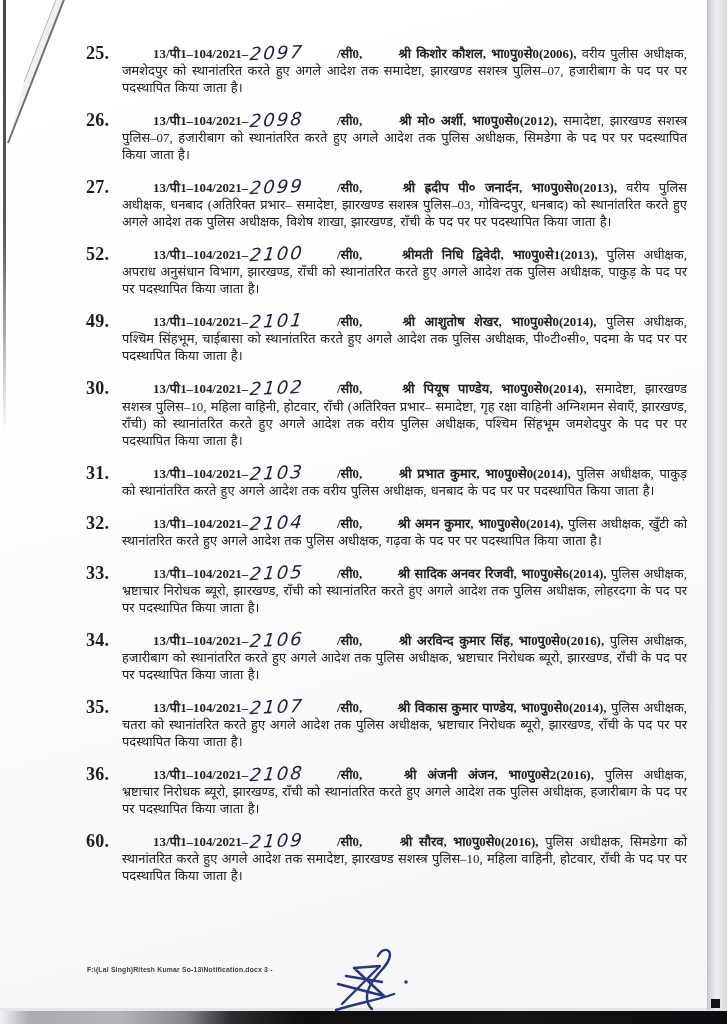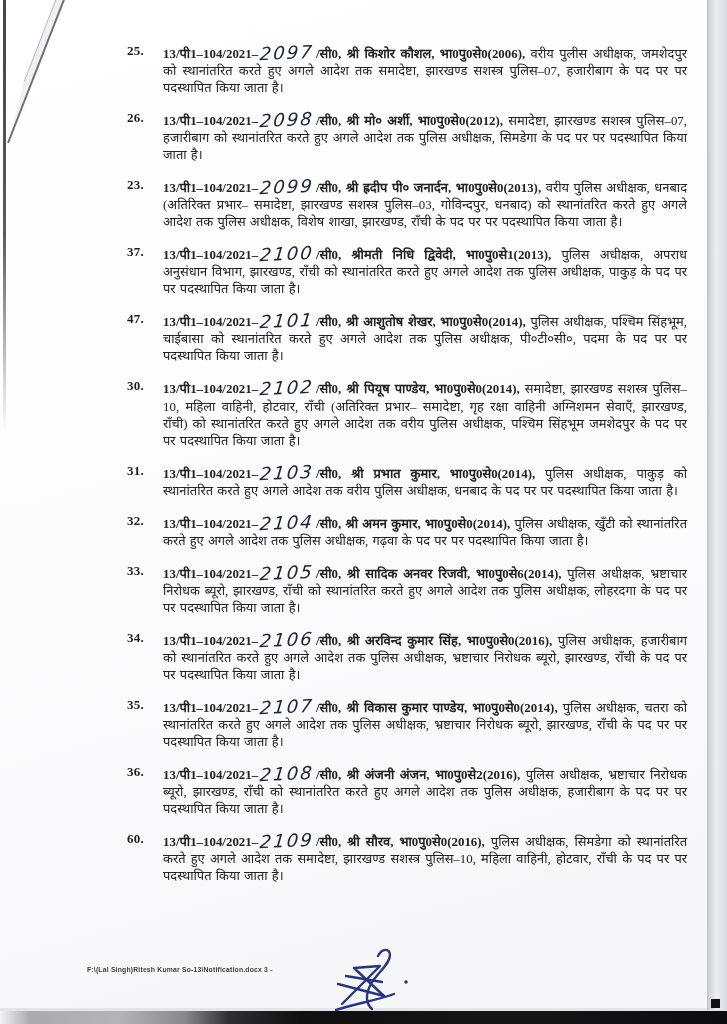--- a/index.html
+++ b/index.html
@@ -28,27 +28,27 @@
     position:absolute;left:3px;top:0;width:3px;height:430px;
     background:linear-gradient(#454548 0%,#5c5c60 55%,rgba(120,120,124,0) 100%);
   }
   .fold-svg{position:absolute;left:0;top:0;}
   .content{
     position:absolute;left:0;top:0;width:707px;box-sizing:border-box;
     padding:43px 20px 0 86px;
   }
   .entry{display:flex;margin-bottom:13px;color:#1e1e20;}
   .entry .num{
-    flex:none;width:36px;font-weight:700;font-size:13px;letter-spacing:.3px;margin-left:41px;
+    flex:none;width:36px;font-weight:700;font-size:18px;letter-spacing:.3px;
   }
   .entry .body{
     flex:1;text-align:justify;font-size:12.9px;line-height:1.32;
     color:#222224;word-spacing:1px;
   }
-  .b{font-weight:700;}
+  .b{font-weight:700;margin-left:31px;}
   .hand{
     display:inline-block;font-family:"DejaVu Sans",sans-serif;
     font-style:italic;font-weight:500;font-size:18px;line-height:1;
     letter-spacing:2px;color:#20243a;
     transform:skewX(-8deg) rotate(-2.5deg);position:relative;top:1px;margin:0 2px;
   }
   .footer-path{
     position:absolute;left:87px;top:966px;font-size:6.8px;color:#3c3c40;
     font-family:"Liberation Sans","DejaVu Sans",sans-serif;font-weight:600;
     letter-spacing:.2px;
@@ -74,31 +74,31 @@
       <div class="num">25.</div>
       <div class="body"><span class="b">13/पी1–104/2021–</span><span class="hand">2097</span><span class="b">/सी0,</span> <span class="b">श्री किशोर कौशल, भा0पु0से0(2006),</span> <span>वरीय पुलीस अधीक्षक, जमशेदपुर को स्थानांतरित करते हुए अगले आदेश तक समादेष्टा, झारखण्ड सशस्त्र पुलिस–07, हजारीबाग के पद पर पर पदस्थापित किया जाता है।</span></div>
     </div>
 
     <div class="entry">
       <div class="num">26.</div>
       <div class="body"><span class="b">13/पी1–104/2021–</span><span class="hand">2098</span><span class="b">/सी0,</span> <span class="b">श्री मो० अर्शी, भा0पु0से0(2012),</span> <span>समादेष्टा, झारखण्ड सशस्त्र पुलिस–07, हजारीबाग को स्थानांतरित करते हुए अगले आदेश तक पुलिस अधीक्षक, सिमडेगा के पद पर पर पदस्थापित किया जाता है।</span></div>
     </div>
 
     <div class="entry">
-      <div class="num">23.</div>
+      <div class="num">27.</div>
       <div class="body"><span class="b">13/पी1–104/2021–</span><span class="hand">2099</span><span class="b">/सी0,</span> <span class="b">श्री ह्रदीप पी० जनार्दन, भा0पु0से0(2013),</span> <span>वरीय पुलिस अधीक्षक, धनबाद (अतिरिक्त प्रभार– समादेष्टा, झारखण्ड सशस्त्र पुलिस–03, गोविन्दपुर, धनबाद) को स्थानांतरित करते हुए अगले आदेश तक पुलिस अधीक्षक, विशेष शाखा, झारखण्ड, राँची के पद पर पर पदस्थापित किया जाता है।</span></div>
     </div>
 
     <div class="entry">
-      <div class="num">37.</div>
+      <div class="num">52.</div>
       <div class="body"><span class="b">13/पी1–104/2021–</span><span class="hand">2100</span><span class="b">/सी0,</span> <span class="b">श्रीमती निधि द्विवेदी, भा0पु0से1(2013),</span> <span>पुलिस अधीक्षक, अपराध अनुसंधान विभाग, झारखण्ड, राँची को स्थानांतरित करते हुए अगले आदेश तक पुलिस अधीक्षक, पाकुड़ के पद पर पर पदस्थापित किया जाता है।</span></div>
     </div>
 
     <div class="entry">
-      <div class="num">47.</div>
+      <div class="num">49.</div>
       <div class="body"><span class="b">13/पी1–104/2021–</span><span class="hand">2101</span><span class="b">/सी0,</span> <span class="b">श्री आशुतोष शेखर, भा0पु0से0(2014),</span> <span>पुलिस अधीक्षक, पश्चिम सिंहभूम, चाईबासा को स्थानांतरित करते हुए अगले आदेश तक पुलिस अधीक्षक, पी०टी०सी०, पदमा के पद पर पर पदस्थापित किया जाता है।</span></div>
     </div>
 
     <div class="entry">
       <div class="num">30.</div>
       <div class="body"><span class="b">13/पी1–104/2021–</span><span class="hand">2102</span><span class="b">/सी0,</span> <span class="b">श्री पियूष पाण्डेय, भा0पु0से0(2014),</span> <span>समादेष्टा, झारखण्ड सशस्त्र पुलिस–10, महिला वाहिनी, होटवार, राँची (अतिरिक्त प्रभार– समादेष्टा, गृह रक्षा वाहिनी अग्निशमन सेवाएँ, झारखण्ड, राँची) को स्थानांतरित करते हुए अगले आदेश तक वरीय पुलिस अधीक्षक, पश्चिम सिंहभूम जमशेदपुर के पद पर पर पदस्थापित किया जाता है।</span></div>
     </div>
 
     <div class="entry">
       <div class="num">31.</div>

